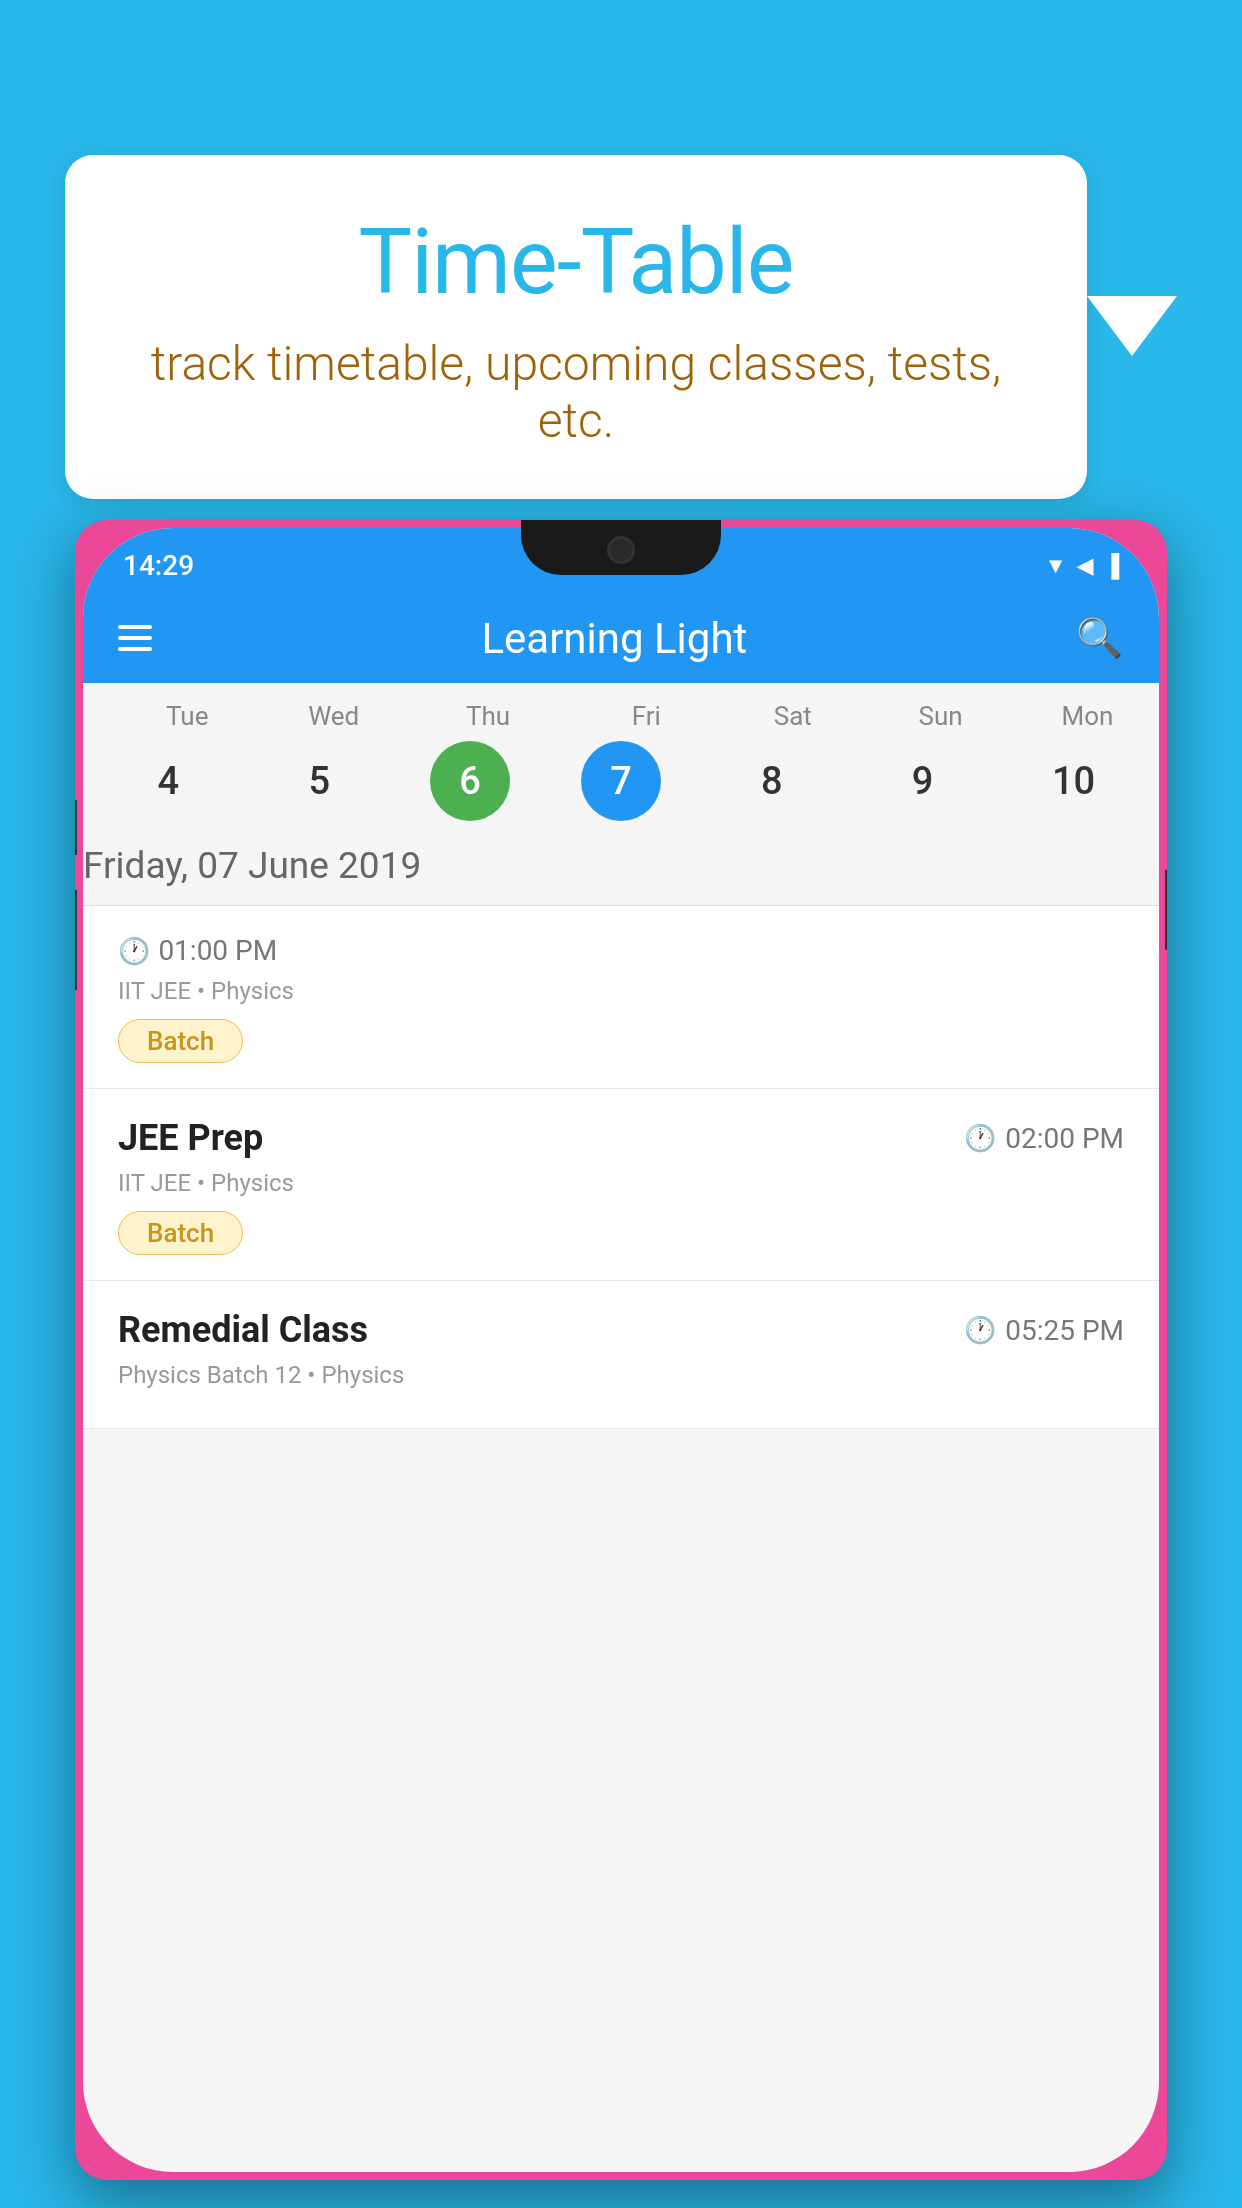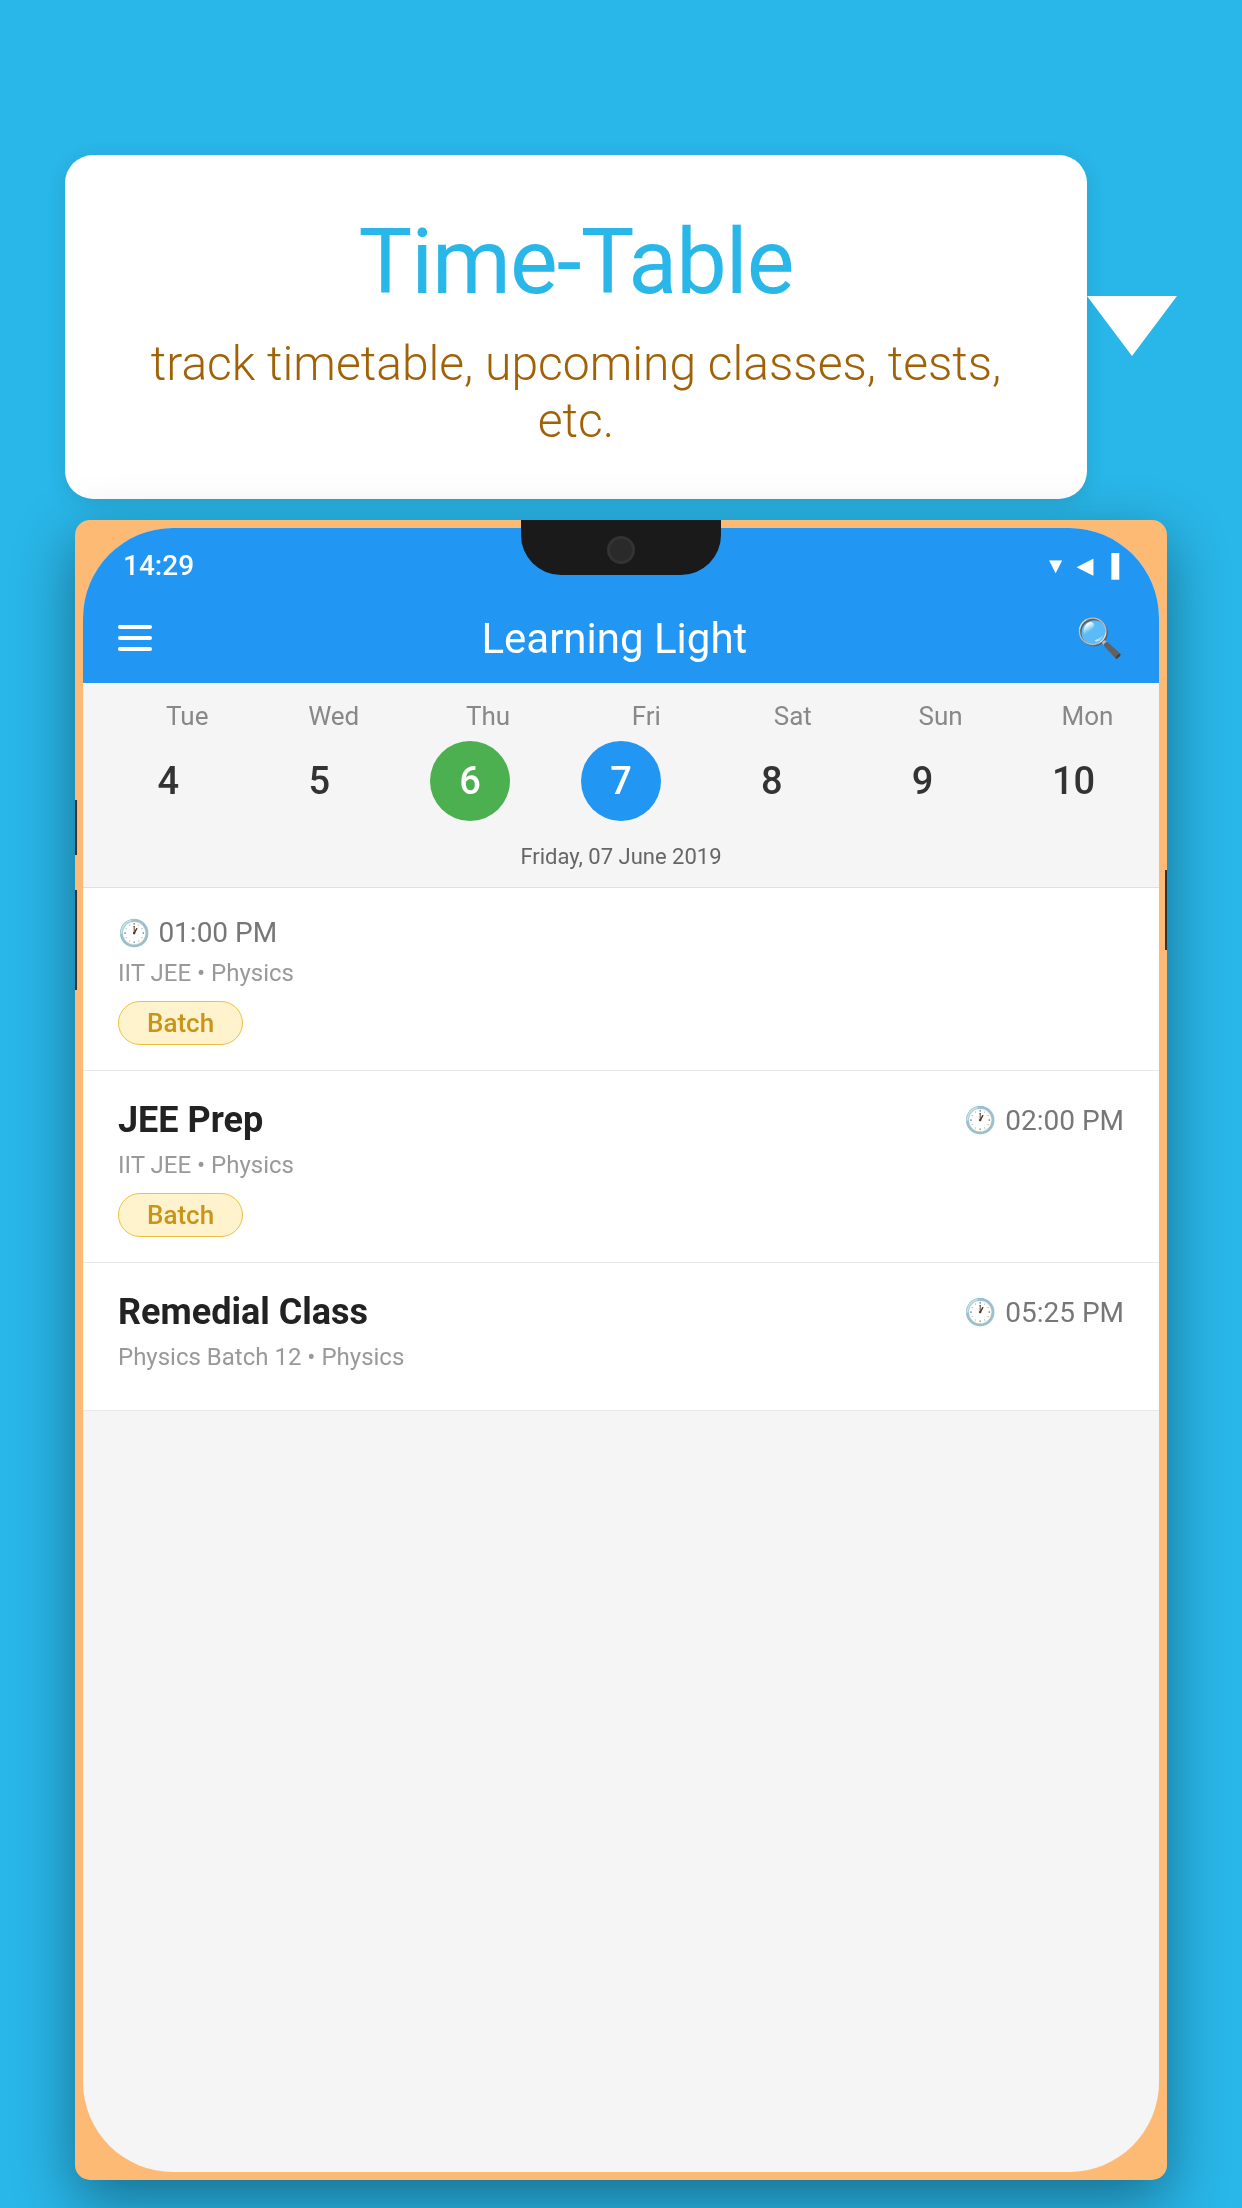--- a/index.html
+++ b/index.html
@@ -61,22 +61,22 @@
       position: absolute;
       top: 520px;
       left: 75px;
       right: 75px;
       height: 1660px;
     }
 
     .phone-frame {
       width: 100%;
       height: 100%;
-      background: #fdba74;
-      border-radius: 15px;
+      background: #ec4899;
+      border-radius: 32px;
       padding: 8px;
       position: relative;
       box-shadow: 0 20px 60px rgba(0,0,0,0.4);
       overflow: hidden;
     }
 
     
     .phone-notch {
       position: absolute;
       top: 0;
@@ -220,22 +220,22 @@
       border-radius: 50%;
     }
 
     .day-number.selected {
       background: #2196f3;
       color: white;
       border-radius: 50%;
     }
 
     .selected-date {
-      text-align: center;
-      font-size: 22px;
+      text-align: left;
+      font-size: 37px;
       color: #666;
       padding: 8px 0 18px 0;
     }
 
     
     .schedule-list {
       background: white;
       overflow: hidden;
     }
 

